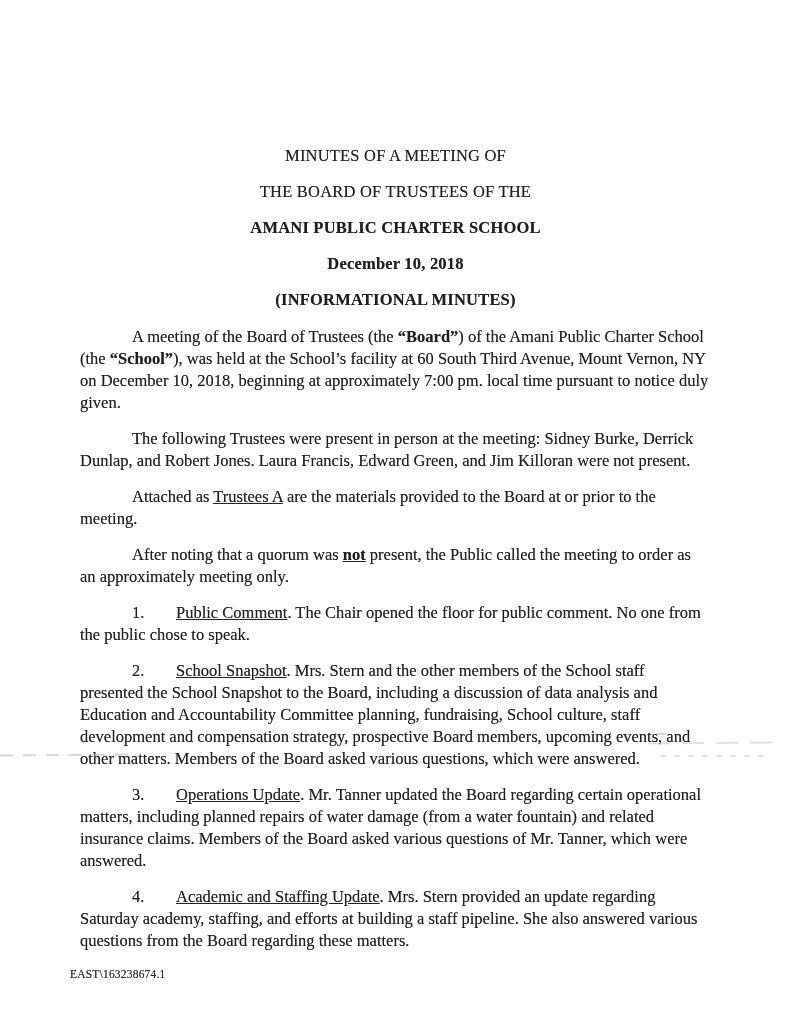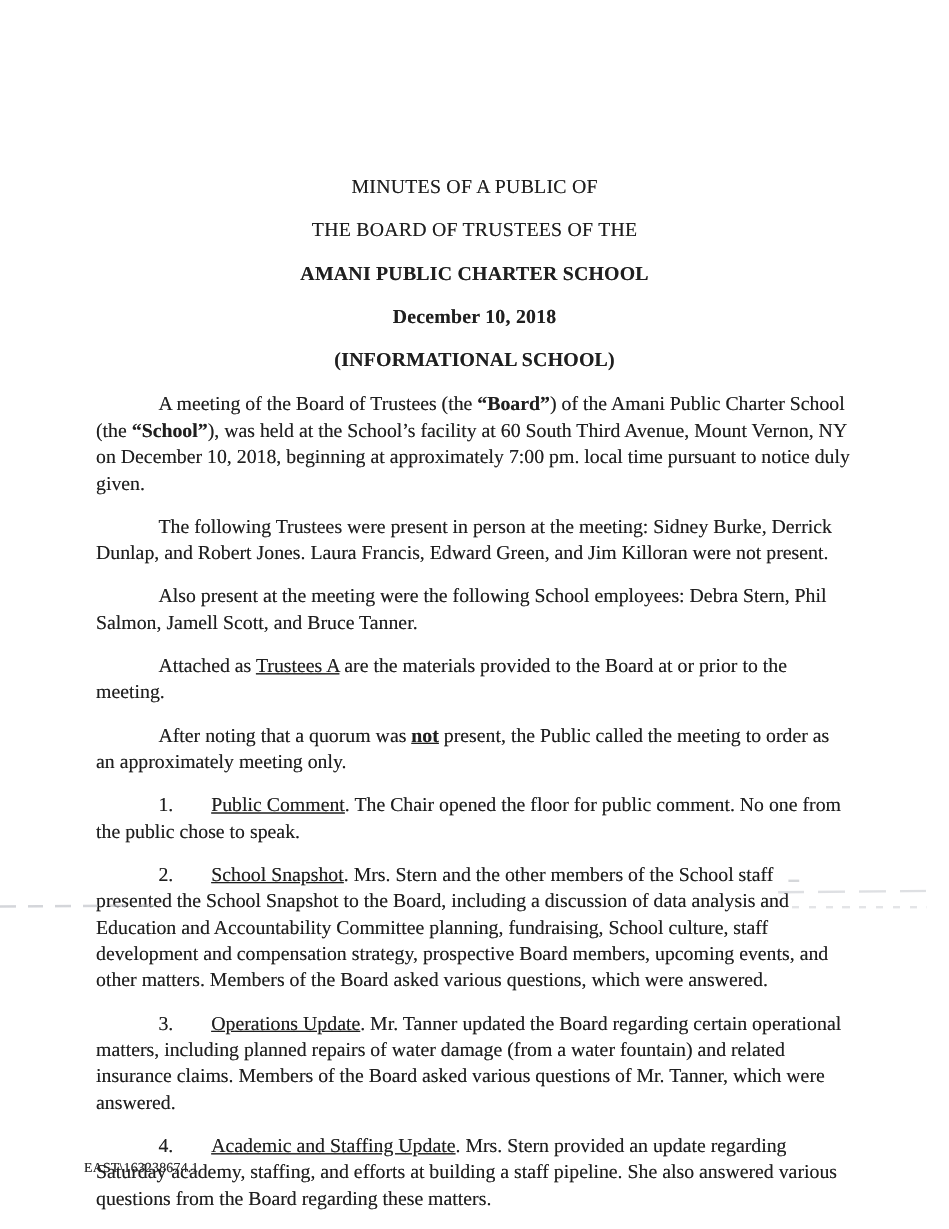--- a/index.html
+++ b/index.html
@@ -78,30 +78,29 @@
     top: 733px; left: 657px; width: 9px; height: 2px;
     background: #b9bcc2;
     opacity: .6;
   }
 </style>
 </head>
 <body>
 
 <div class="page">
   <div class="doc-header">
-      <p class="head-line">MINUTES OF A PUBLIC OF</p>
+      <p class="head-line">MINUTES OF A MEETING OF</p>
       <p class="head-line">THE BOARD OF TRUSTEES OF THE</p>
       <p class="head-line bold">AMANI PUBLIC CHARTER SCHOOL</p>
       <p class="head-line bold">December 10, 2018</p>
-      <p class="head-line bold gap-before">(INFORMATIONAL SCHOOL)</p>
+      <p class="head-line bold gap-before">(INFORMATIONAL MINUTES)</p>
     </div>
   <div class="doc-body">
       <p class="para"><span>A meeting of the Board of Trustees (the </span><span class="b">“Board”</span><span>) of the Amani Public Charter School (the </span><span class="b">“School”</span><span>), was held at the School’s facility at 60 South Third Avenue, Mount Vernon, NY on December 10, 2018, beginning at approximately 7:00 pm. local time pursuant to notice duly given.</span></p>
       <p class="para"><span>The following Trustees were present in person at the meeting: Sidney Burke, Derrick Dunlap, and Robert Jones. Laura Francis, Edward Green, and Jim Killoran were not present.</span></p>
-      <p class="para"><span>Also present at the meeting were the following School employees: Debra Stern, Phil Salmon, Jamell Scott, and Bruce Tanner.</span></p>
       <p class="para"><span>Attached as </span><span class="u">Trustees A</span><span> are the materials provided to the Board at or prior to the meeting.</span></p>
       <p class="para"><span>After noting that a quorum was </span><span class="b i u">not</span><span> present, the Public called the meeting to order as an </span><span class="i">approximately meeting</span><span> only.</span></p>
       <p class="para"><span class="num">1.</span><span class="u">Public Comment</span><span>.  The Chair opened the floor for public comment.  No one from the public chose to speak.</span></p>
       <p class="para"><span class="num">2.</span><span class="u">School Snapshot</span><span>. Mrs. Stern and the other members of the School staff presented the School Snapshot to the Board, including a discussion of data analysis and Education and Accountability Committee planning, fundraising, School culture, staff development and compensation strategy, prospective Board members, upcoming events, and other matters. Members of the Board asked various questions, which were answered.</span></p>
       <p class="para"><span class="num">3.</span><span class="u">Operations Update</span><span>. Mr. Tanner updated the Board regarding certain operational matters, including planned repairs of water damage (from a water fountain) and related insurance claims. Members of the Board asked various questions of Mr. Tanner, which were answered.</span></p>
       <p class="para"><span class="num">4.</span><span class="u">Academic and Staffing Update</span><span>. Mrs. Stern provided an update regarding Saturday academy, staffing, and efforts at building a staff pipeline. She also answered various questions from the Board regarding these matters.</span></p>
     </div>
   <div class="footer">EAST\163238674.1</div>
   <div class="artifact artifact-left-dashes"></div>
   <div class="artifact artifact-right-smudge-1"></div>

